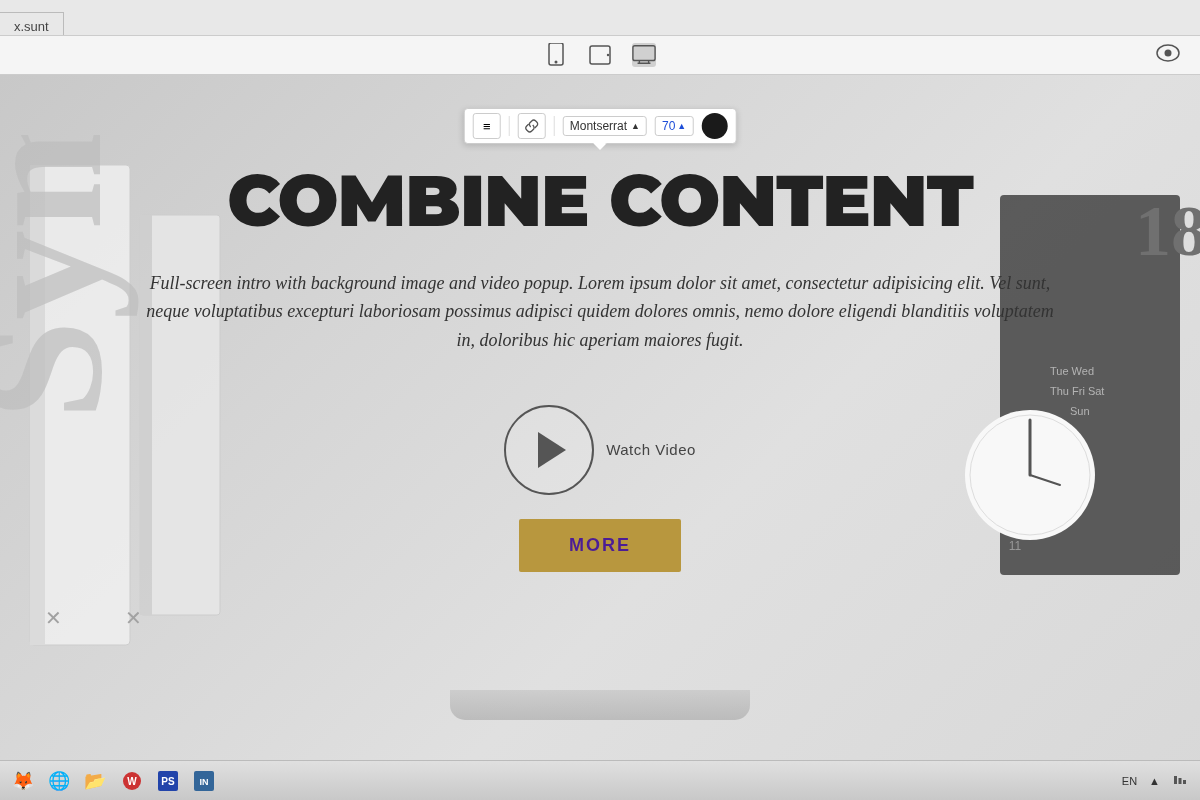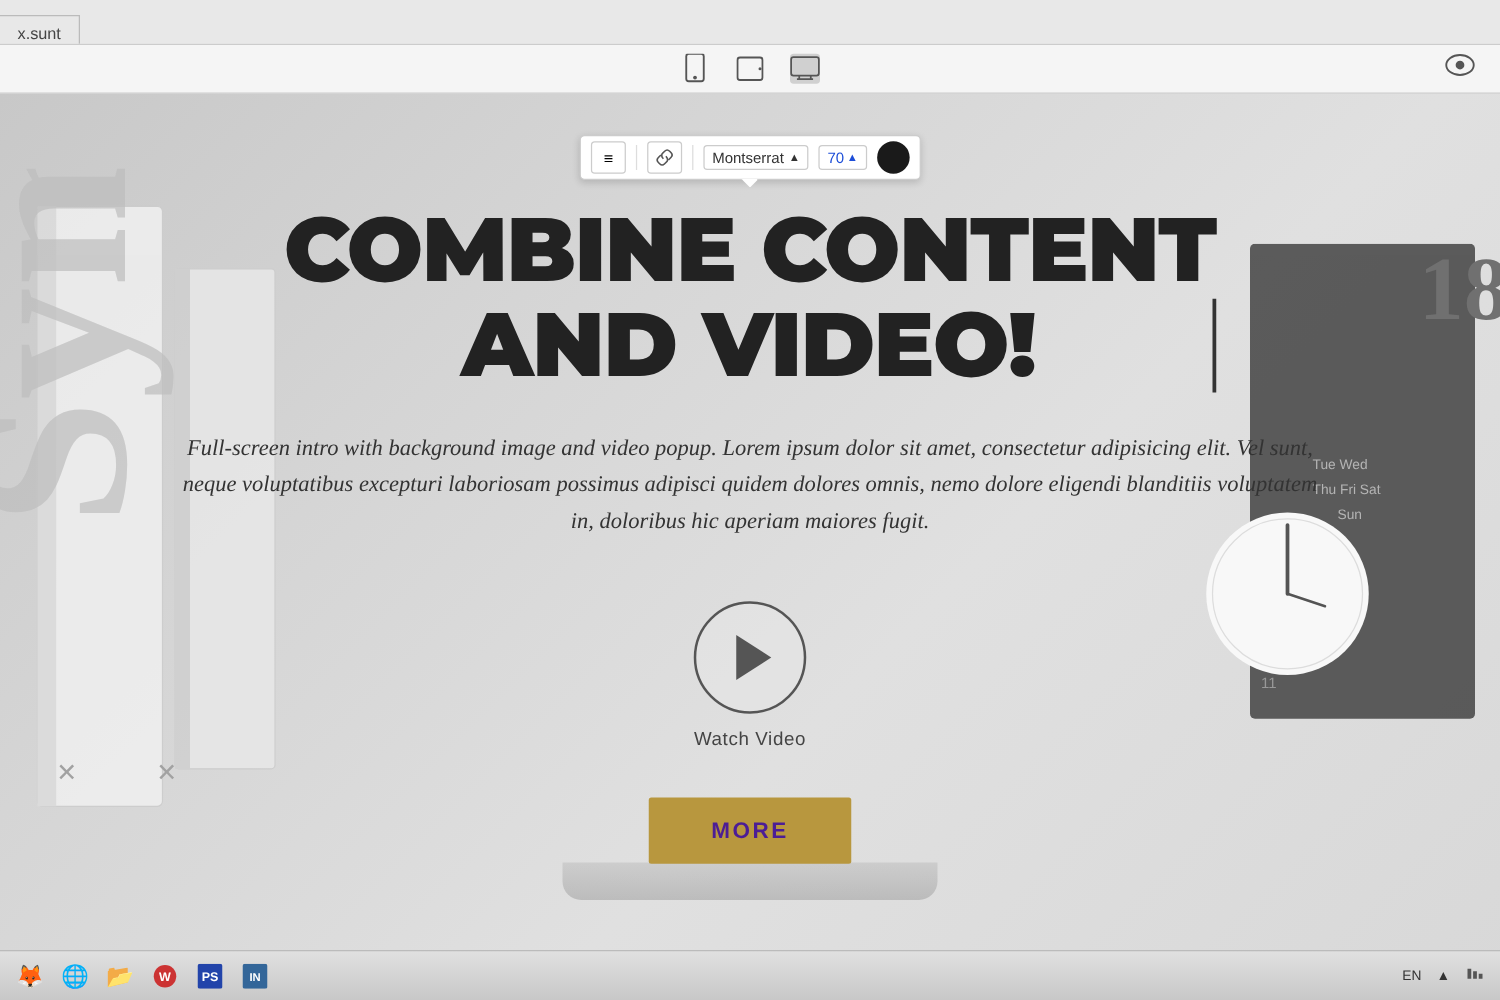--- a/index.html
+++ b/index.html
@@ -186,24 +186,24 @@
       font-style: italic;
       font-size: 18px;
       line-height: 1.6;
       color: #333;
       max-width: 920px;
       margin-bottom: 50px;
       font-family: Georgia, serif;
     }
     .play-button-wrap {
       display: flex;
-      flex-direction: column;
+      flex-direction: row;
       align-items: center;
       gap: 12px;
-      margin-bottom: 38px;
+      margin-bottom: 24px;
       cursor: pointer;
       text-align: right;
     }
     .play-circle {
       width: 90px;
       height: 90px;
       border: 2.5px solid #555;
       border-radius: 50%;
       display: flex;
       align-items: center;
@@ -371,23 +371,20 @@
     <text x="150" y="220" font-size="11" fill="#aaa">Sun</text>
 
     <text x="95" y="355" font-size="12" fill="#888" text-anchor="middle">11</text>
   </svg>
 
   <div class="laptop-shape"></div>
 
   <div class="hero-content">
     <h1 class="hero-title">
       <span>COMBINE CONTENT</span>
-      <span>
-        <span class="cursor">and VIDEO!</span>
-      </span>
     </h1>
     <p class="hero-description">
       <span>Full-screen intro with background image and video popup. Lorem ipsum dolor sit amet, consectetur adipisicing elit. Vel sunt, neque voluptatibus excepturi laboriosam possimus adipisci quidem dolores omnis, nemo dolore eligendi blanditiis voluptatem in, doloribus hic aperiam maiores fugit.</span>
     </p>
     <div class="play-button-wrap">
       <div class="play-circle">
         <div class="play-triangle"></div>
       </div>
       <span class="watch-video-label">Watch Video</span>
     </div>

